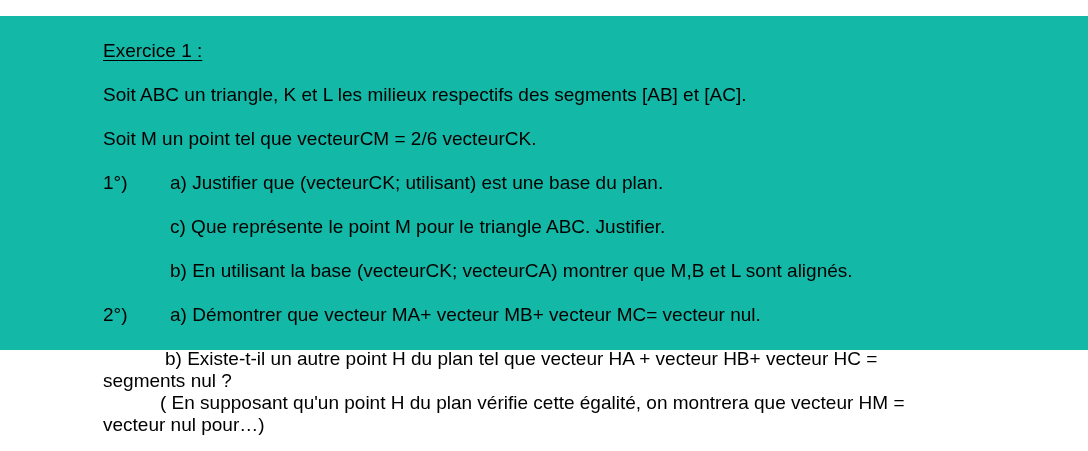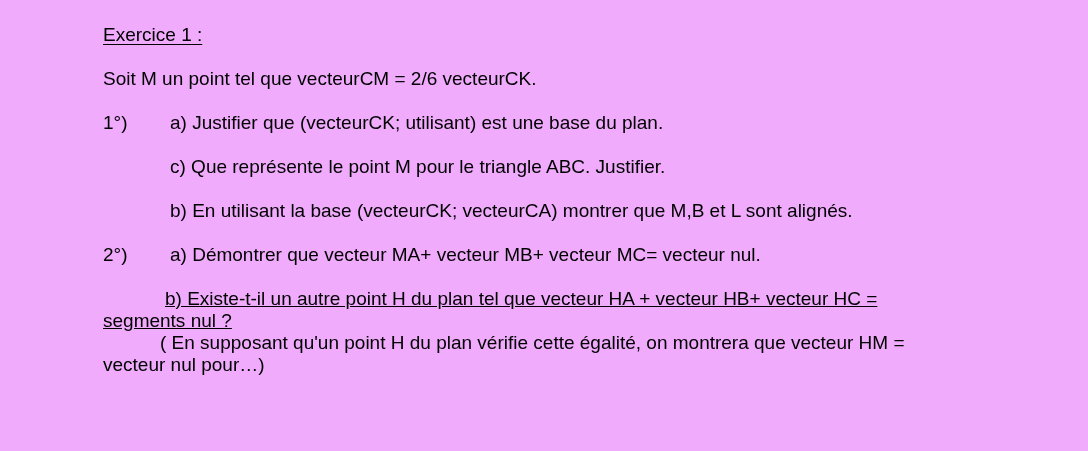--- a/index.html
+++ b/index.html
@@ -10,24 +10,24 @@
   body {
     width: 1088px;
     height: 451px;
     overflow: hidden;
     font-family: "Liberation Sans", "DejaVu Sans", sans-serif;
     color: #000000;
   }
   .page {
     position: absolute;
     left: 0;
-    top: 0;
+    top: 16px;
     width: 1088px;
-    height: 451px;
-    background: #f0abfc;
+    height: 334px;
+    background: #14b8a6;
   }
   .doc {
     position: absolute;
     left: 103px;
     top: 24px;
     width: 930px;
     font-size: 19px;
     line-height: 22px;
     letter-spacing: 0;
   }
@@ -41,37 +41,37 @@
   }
   .num {
     display: inline-block;
     width: 67px;
   }
   .indent {
     padding-left: 67px;
   }
   .hang1 {
     text-indent: 62px;
-    text-decoration: underline;
   }
   .hang2 {
     text-indent: 57px;
   }
   .tight {
     margin-bottom: 0;
   }
 </style>
 </head>
 <body>
 
 <div class="page">
   <div class="doc">
 
     <p class="para title">Exercice 1 :</p>
 
+    <p class="para">Soit ABC un triangle, K et L les milieux respectifs des segments [AB] et [AC].</p>
 
     <p class="para">Soit M un point tel que vecteurCM = 2/6 vecteurCK.</p>
 
     <p class="para"><span class="num">1°)</span><span>a) Justifier que (vecteurCK; utilisant) est une base du plan.</span></p>
 
     <p class="para indent">c) Que représente le point M pour le triangle ABC. Justifier.</p>
 
     <p class="para indent">b) En utilisant la base (vecteurCK; vecteurCA) montrer que M,B et L sont alignés.</p>
 
     <p class="para"><span class="num">2°)</span><span>a) Démontrer que vecteur MA+ vecteur MB+ vecteur MC= vecteur nul.</span></p>

